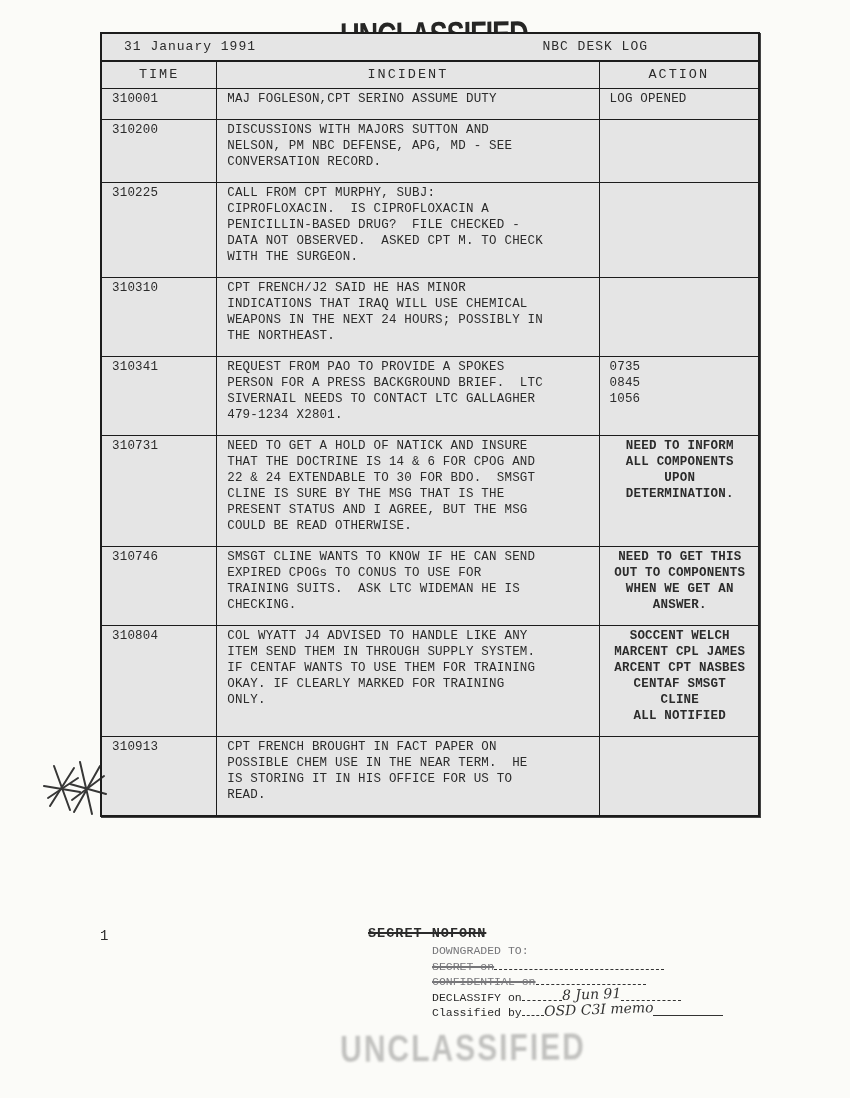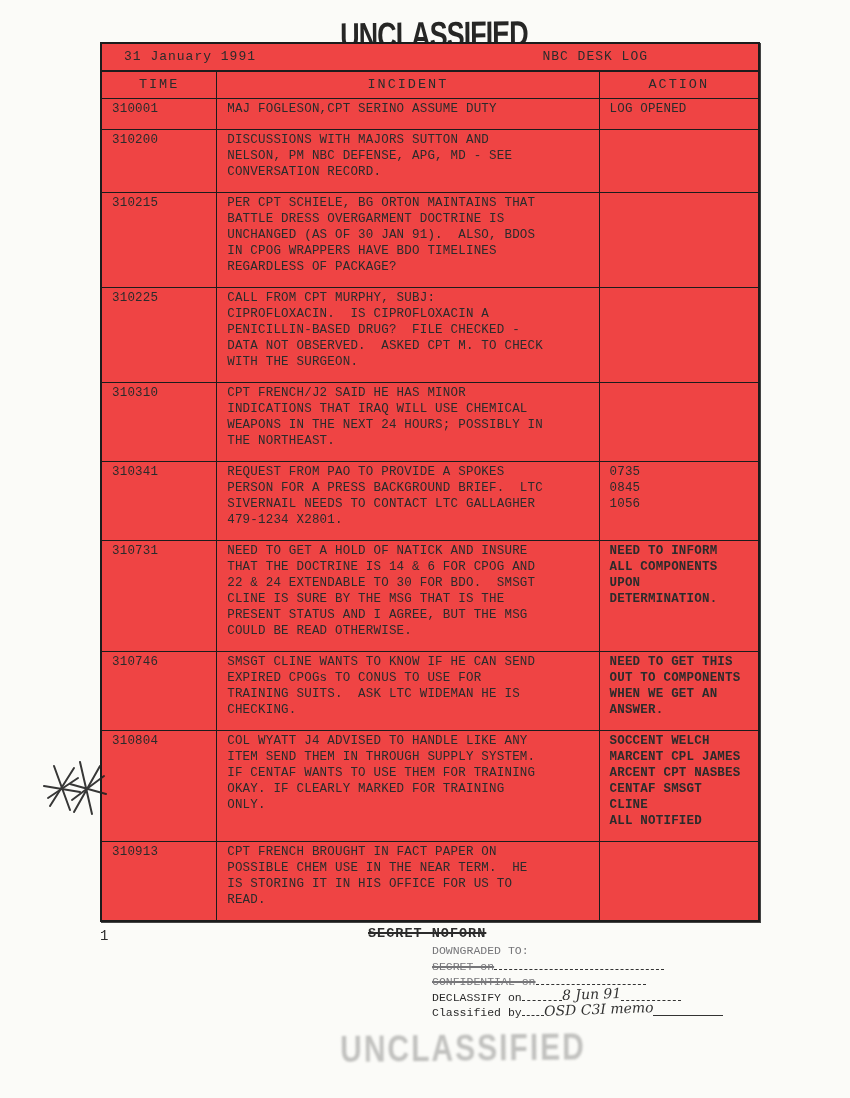--- a/index.html
+++ b/index.html
@@ -19,22 +19,22 @@
   }
   .stamp-bottom{
     position:absolute;top:1028px;left:340px;
     font-family:"Liberation Sans",sans-serif;
     font-weight:bold;font-size:30px;letter-spacing:2px;
     transform:scaleY(1.25) rotate(-0.5deg);transform-origin:left top;
     color:#9a9a98;opacity:.6;filter:blur(0.8px);white-space:nowrap;
   }
   
   .log-wrap{
-    position:absolute;left:100px;top:42px;width:656px;
-    border:2px solid #1c1c1c;background:#ef4444;
+    position:absolute;left:100px;top:32px;width:656px;
+    border:2px solid #1c1c1c;background:#e5e5e5;
     box-shadow:1px 1px 0 #444;
   }
   .title-row{
     position:relative;height:26px;border-bottom:2px solid #1c1c1c;
     font-size:13px;letter-spacing:1px;
   }
   .title-row .date{position:absolute;left:22px;top:5px;}
   .title-row .title{position:absolute;left:0;right:110px;top:5px;text-align:right;}
   table.log{border-collapse:collapse;width:100%;table-layout:fixed;font-size:12.5px;}
   table.log col.c-time{width:114px;}
@@ -46,21 +46,21 @@
     padding:5px 20px 6px;text-align:center;
   }
   table.log th,table.log td{border-left:1.5px solid #1c1c1c;}
   table.log th:first-child,table.log td:first-child{border-left:none;}
   table.log td{
     vertical-align:top;padding:2px 8px 12px 10px;
     border-top:1.5px solid #1c1c1c;
     white-space:pre-wrap;line-height:1.28;letter-spacing:.2px;
   }
   table.log tr:first-child td{border-top:none;}
-  td.strong{font-weight:bold;}
+  td.strong{font-weight:bold;text-align:center;}
   
   .page-number{position:absolute;left:100px;top:928px;font-size:14px;}
   .classification{
     position:absolute;left:368px;top:926px;font-size:13.5px;letter-spacing:1px;
     text-decoration:line-through;text-decoration-thickness:2px;font-weight:bold;
   }
   .declass-block{position:absolute;left:432px;top:944px;font-size:11.5px;line-height:14.5px;width:360px;}
   .declass-line{position:relative;height:15px;white-space:nowrap;}
   .declass-line .fill{
     display:inline-block;vertical-align:baseline;
@@ -107,29 +107,20 @@
       <tr>
         <td>310001</td>
         <td>MAJ FOGLESON,CPT SERINO ASSUME DUTY</td>
         <td>LOG OPENED</td>
       </tr>
       <tr>
         <td>310200</td>
         <td>DISCUSSIONS WITH MAJORS SUTTON AND
 NELSON, PM NBC DEFENSE, APG, MD - SEE
 CONVERSATION RECORD.</td>
-        <td></td>
-      </tr>
-      <tr>
-        <td>310215</td>
-        <td>PER CPT SCHIELE, BG ORTON MAINTAINS THAT
-BATTLE DRESS OVERGARMENT DOCTRINE IS
-UNCHANGED (AS OF 30 JAN 91).  ALSO, BDOS
-IN CPOG WRAPPERS HAVE BDO TIMELINES
-REGARDLESS OF PACKAGE?</td>
         <td></td>
       </tr>
       <tr>
         <td>310225</td>
         <td>CALL FROM CPT MURPHY, SUBJ:
 CIPROFLOXACIN.  IS CIPROFLOXACIN A
 PENICILLIN-BASED DRUG?  FILE CHECKED -
 DATA NOT OBSERVED.  ASKED CPT M. TO CHECK
 WITH THE SURGEON.</td>
         <td></td>

